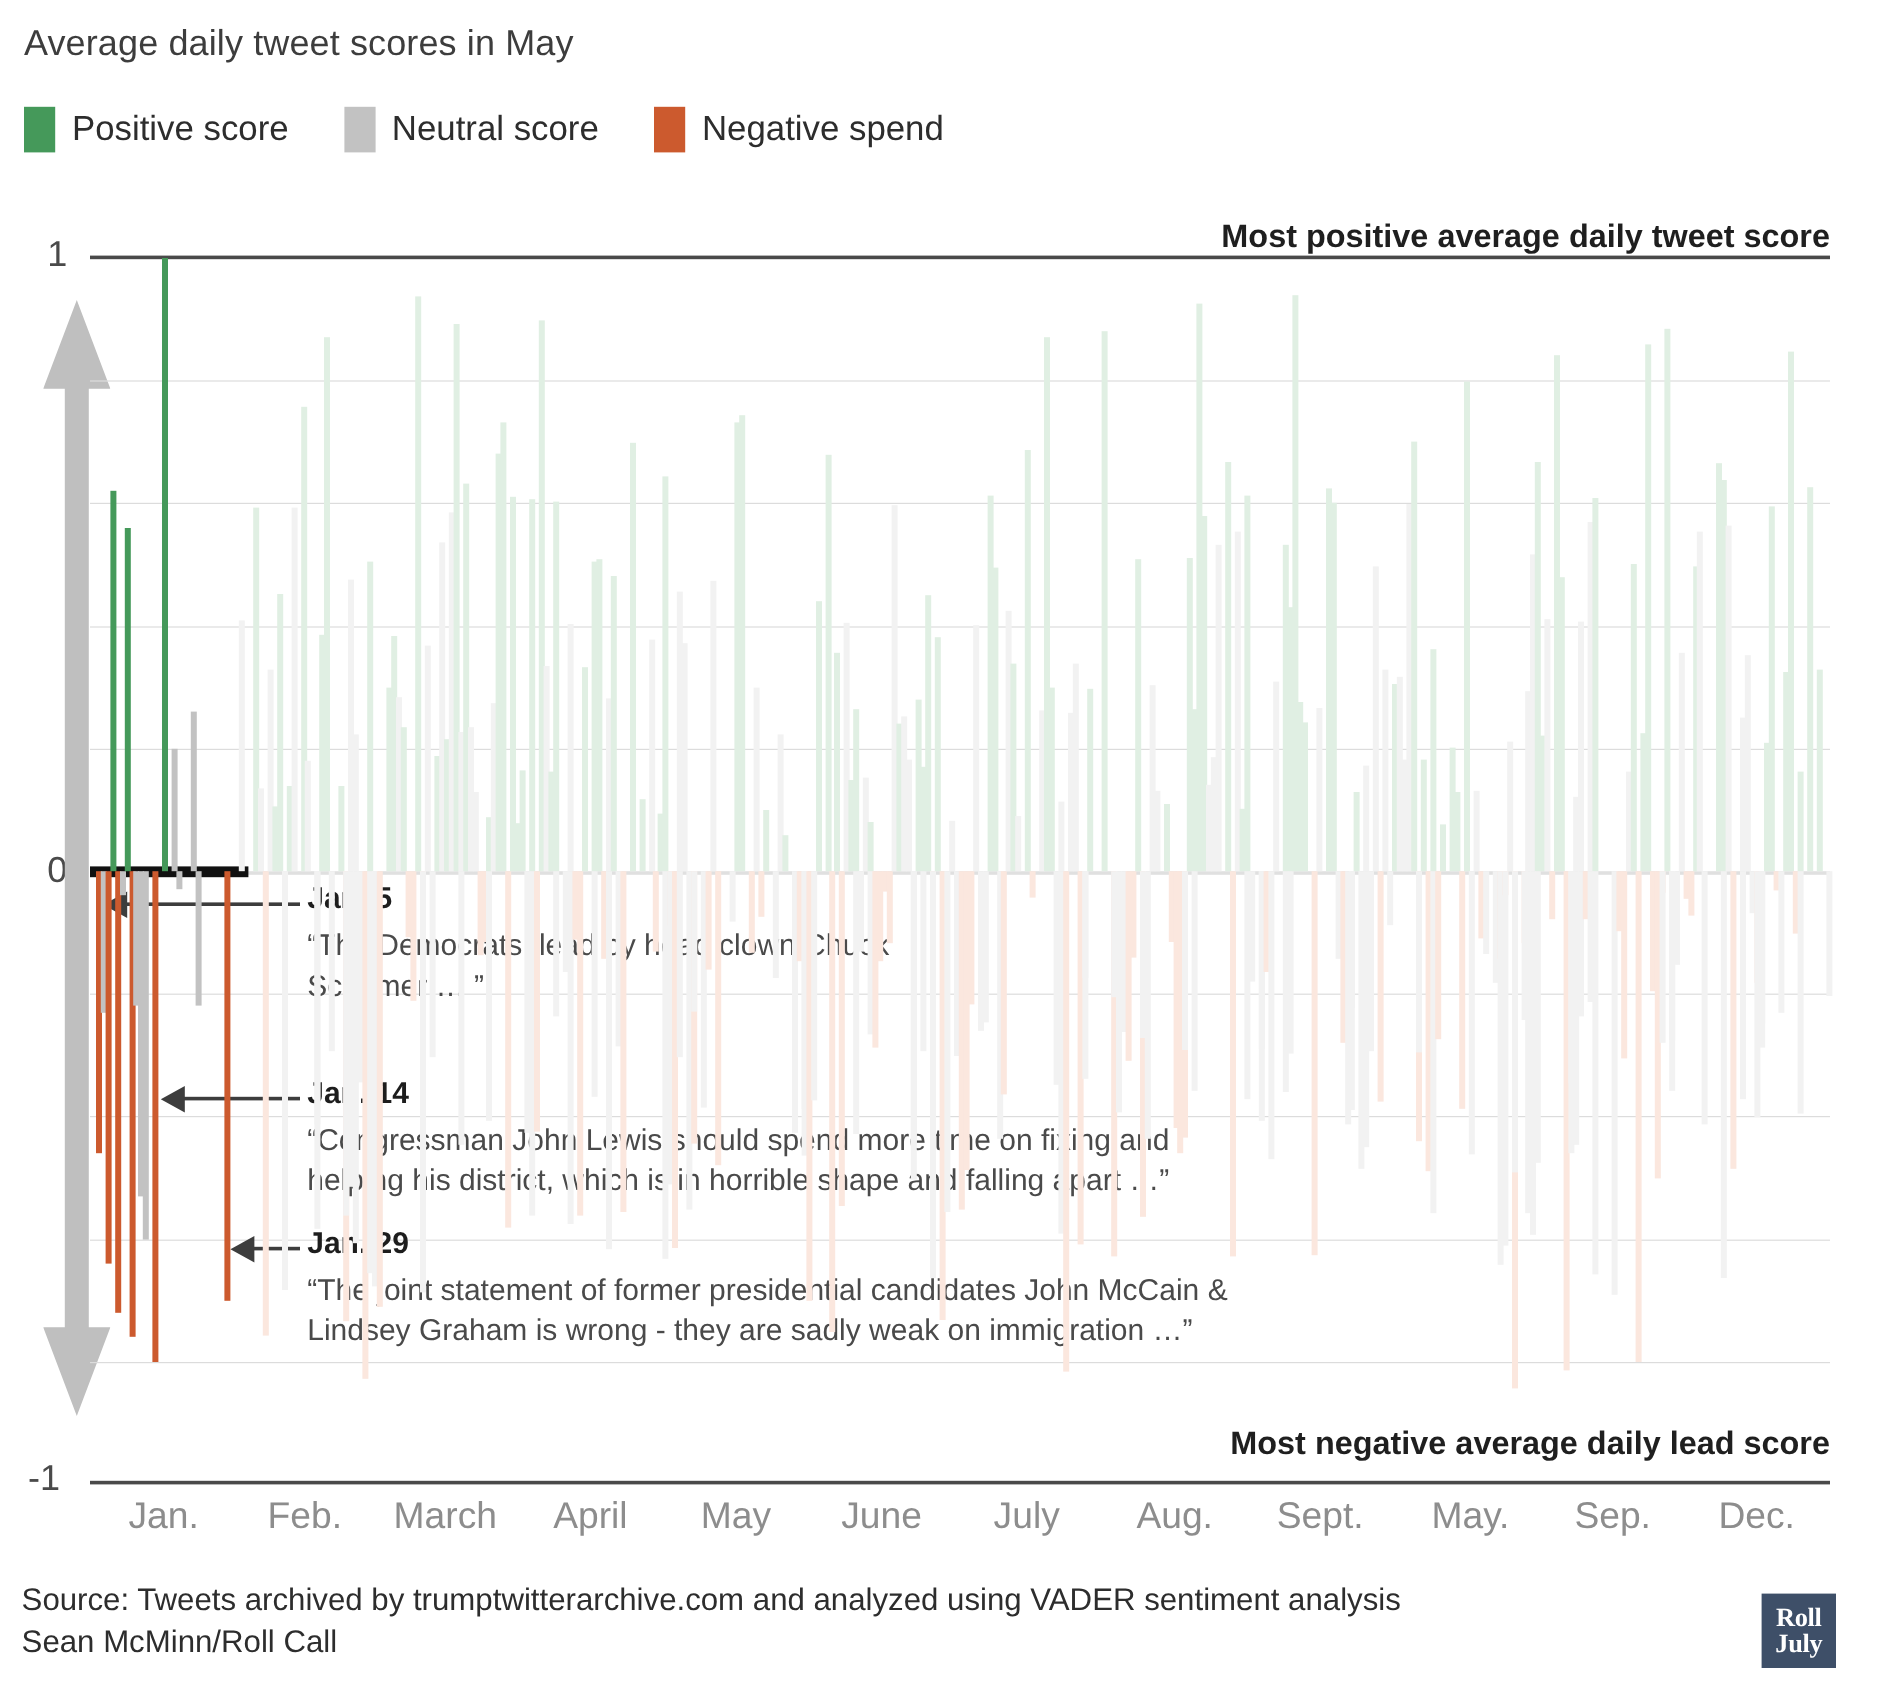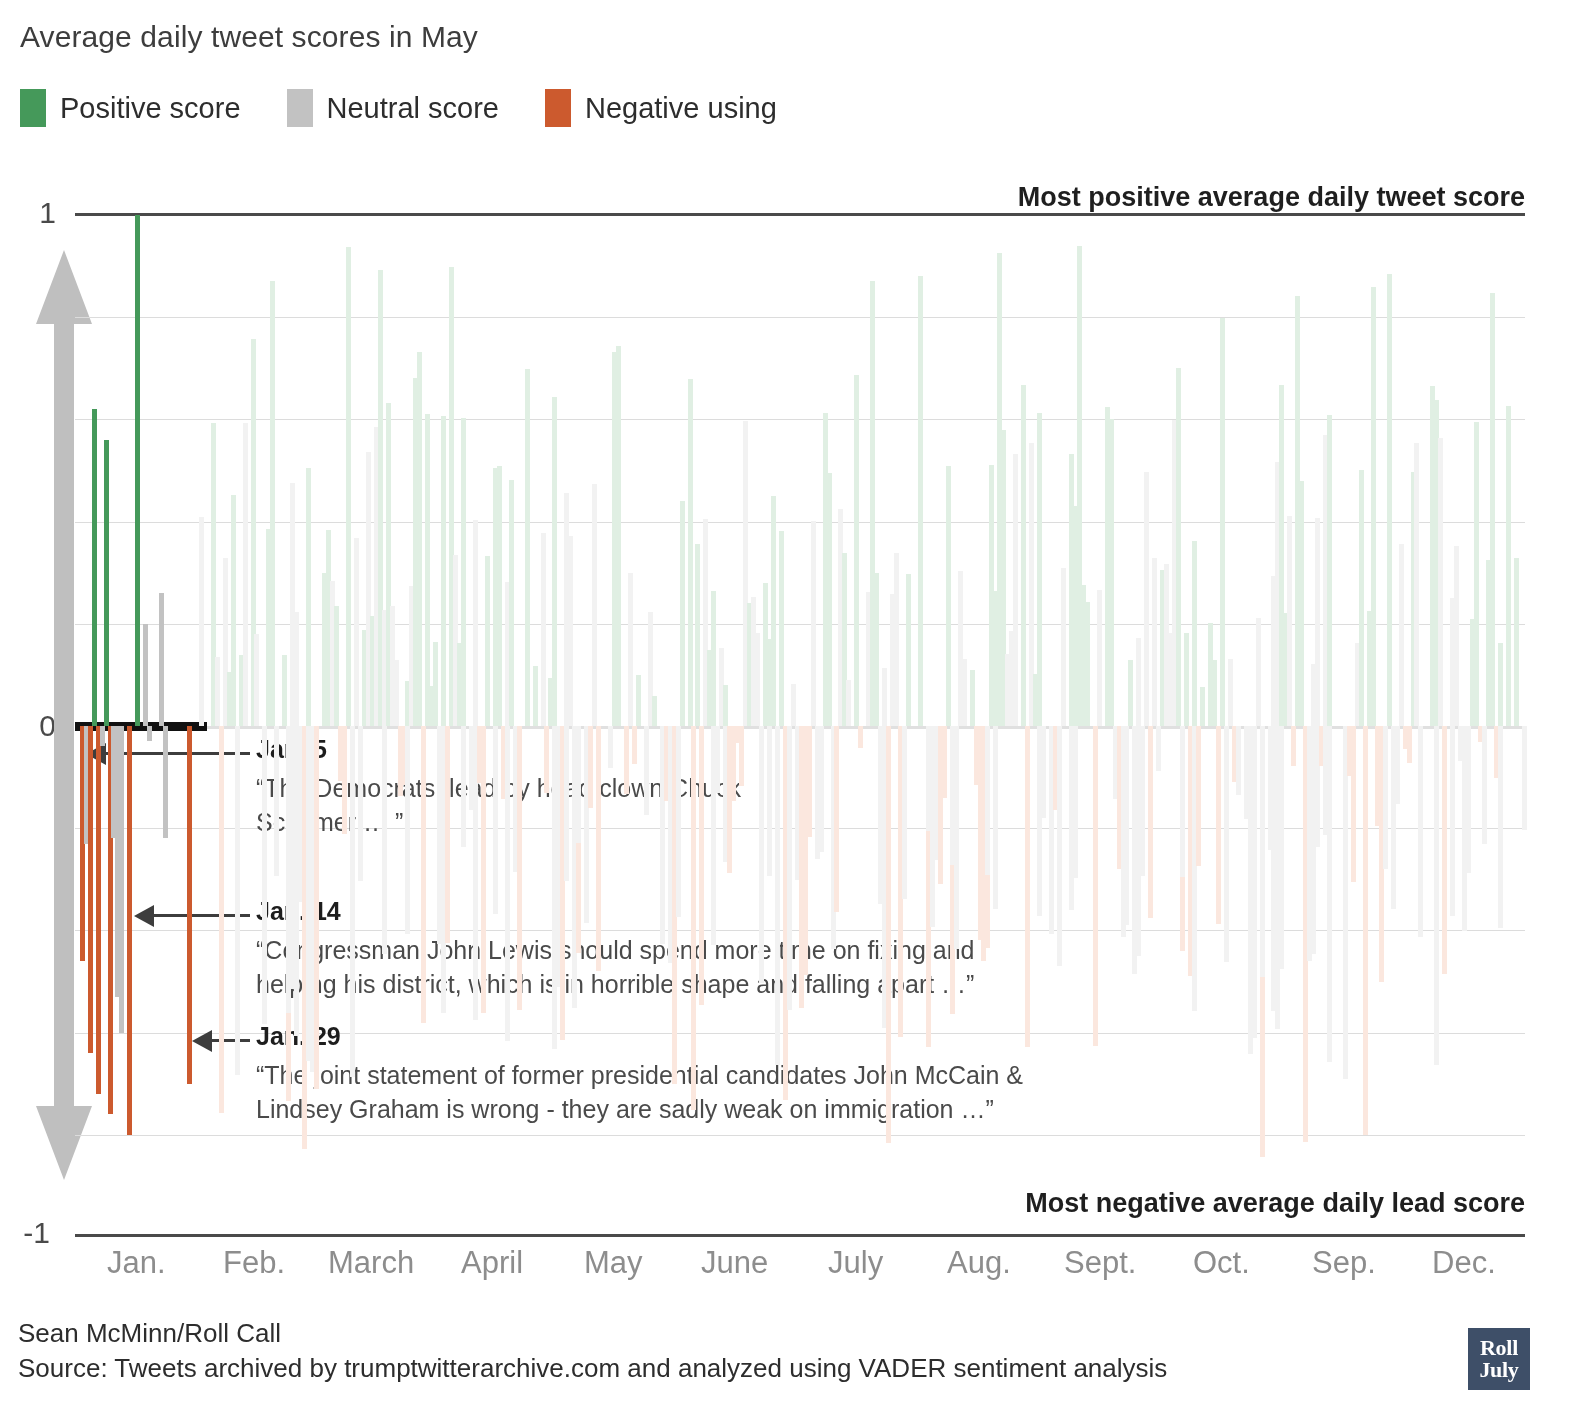--- a/index.html
+++ b/index.html
@@ -110,21 +110,21 @@
   <div class="legend-item">
     <span class="swatch" style="background:#45995a"></span>
     <span class="legend-label">Positive score</span>
   </div>
   <div class="legend-item">
     <span class="swatch" style="background:#c2c2c2"></span>
     <span class="legend-label">Neutral score</span>
   </div>
   <div class="legend-item">
     <span class="swatch" style="background:#cc5a2e"></span>
-    <span class="legend-label">Negative using</span>
+    <span class="legend-label">Negative spend</span>
   </div>
 </div>
 
 <div id="plot">
 
   <div class="axis-rule" id="rule-top"></div>
   <div class="axis-rule" id="rule-bottom"></div>
 
   <div class="axis-num" id="num-1">1</div>
   <div class="axis-num" id="num-0">0</div>
@@ -550,26 +550,26 @@
 <div id="months">
     <div class="month" style="left: 107px;">Jan.</div>
     <div class="month" style="left: 223px;">Feb.</div>
     <div class="month" style="left: 328px;">March</div>
     <div class="month" style="left: 461px;">April</div>
     <div class="month" style="left: 584px;">May</div>
     <div class="month" style="left: 701px;">June</div>
     <div class="month" style="left: 828px;">July</div>
     <div class="month" style="left: 947px;">Aug.</div>
     <div class="month" style="left: 1064px;">Sept.</div>
-    <div class="month" style="left: 1193px;">Oct.</div>
+    <div class="month" style="left: 1193px;">May.</div>
     <div class="month" style="left: 1312px;">Sep.</div>
     <div class="month" style="left: 1432px;">Dec.</div>
   </div>
 
 <div id="footer">
+  <div>Source: Tweets archived by trumptwitterarchive.com and analyzed using VADER sentiment analysis</div>
   <div>Sean McMinn/Roll Call</div>
-  <div>Source: Tweets archived by trumptwitterarchive.com and analyzed using VADER sentiment analysis</div>
 </div>
 
 <div id="logo">
   <span>Roll</span>
   <span>July</span>
 </div>
 
 </body></html>

